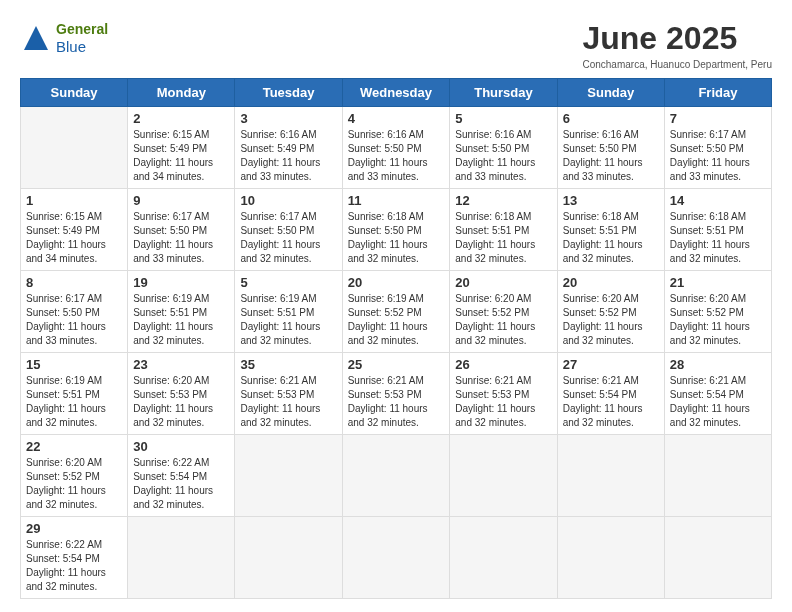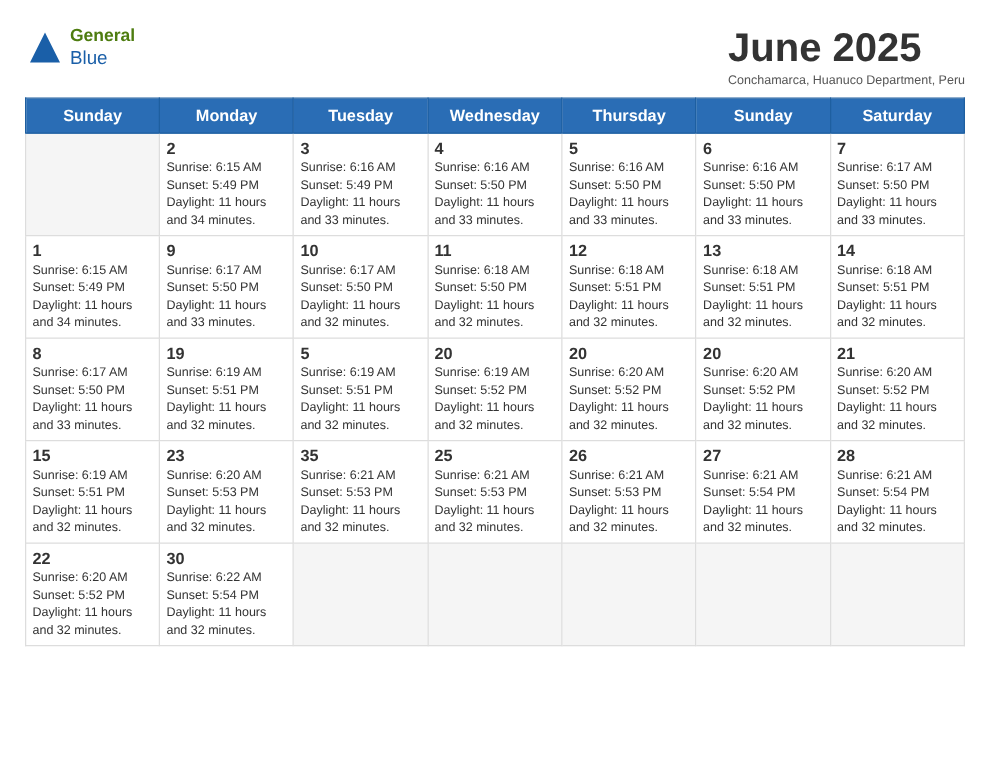--- a/index.html
+++ b/index.html
@@ -95,21 +95,21 @@
 
 <table class="calendar">
   <thead>
     <tr>
     <th>Sunday</th>
         <th>Monday</th>
         <th>Tuesday</th>
         <th>Wednesday</th>
         <th>Thursday</th>
         <th>Sunday</th>
-        <th>Saturday</th>
+        <th>Friday</th>
       </tr>
   </thead>
   <tbody id="calendar-body">
   <tr>
         <td class="empty"></td>
         <td>
           <span class="day-number">2</span>
           <div class="cell-text" style="white-space: pre-line;">Sunrise: 6:15 AM
 Sunset: 5:49 PM
 Daylight: 11 hours
@@ -312,20 +312,35 @@
 Daylight: 11 hours
 and 32 minutes.</div>
         </td>
         <td>
           <span class="day-number">30</span>
           <div class="cell-text" style="white-space: pre-line;">Sunrise: 6:22 AM
 Sunset: 5:54 PM
 Daylight: 11 hours
 and 32 minutes.</div>
         </td>
+        <td class="empty"></td>
+        <td class="empty"></td>
+        <td class="empty"></td>
+        <td class="empty"></td>
+        <td class="empty"></td>
+      </tr>
+      <tr>
+        <td>
+          <span class="day-number">29</span>
+          <div class="cell-text" style="white-space: pre-line;">Sunrise: 6:22 AM
+Sunset: 5:54 PM
+Daylight: 11 hours
+and 32 minutes.</div>
+        </td>
+        <td class="empty"></td>
         <td class="empty"></td>
         <td class="empty"></td>
         <td class="empty"></td>
         <td class="empty"></td>
         <td class="empty"></td>
       </tr>
     </tbody>
 </table>
 
 </body></html>

